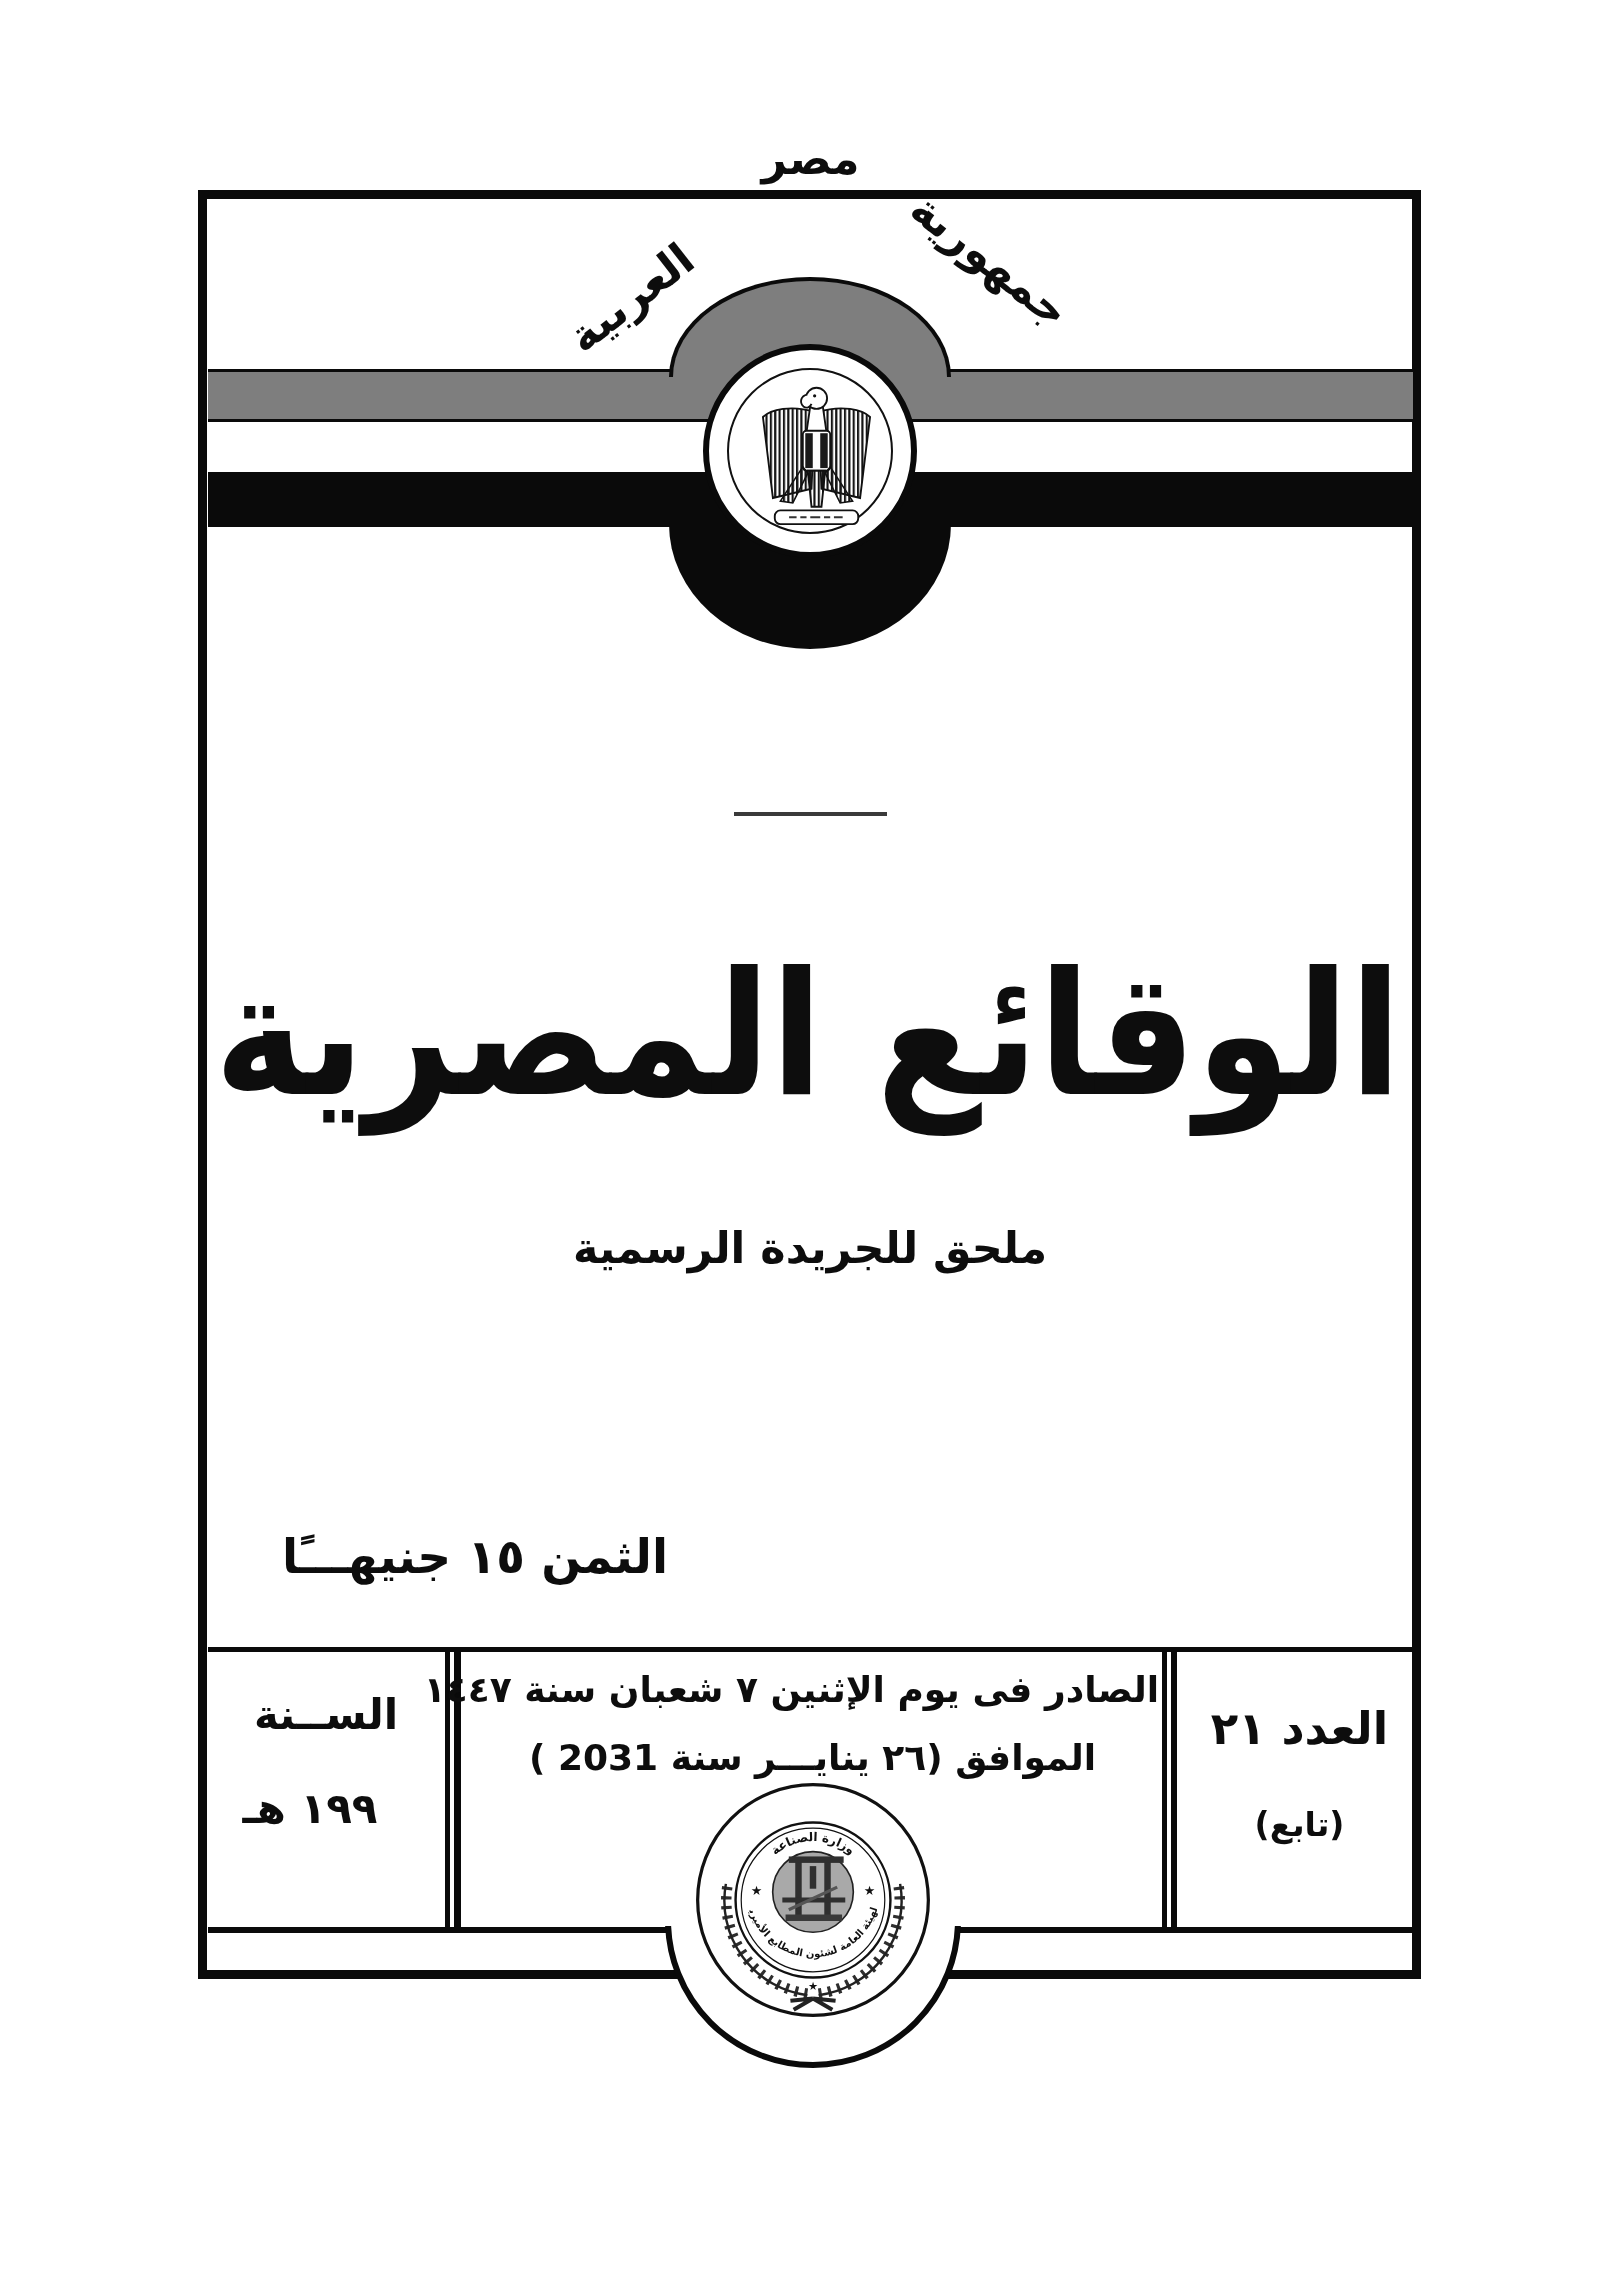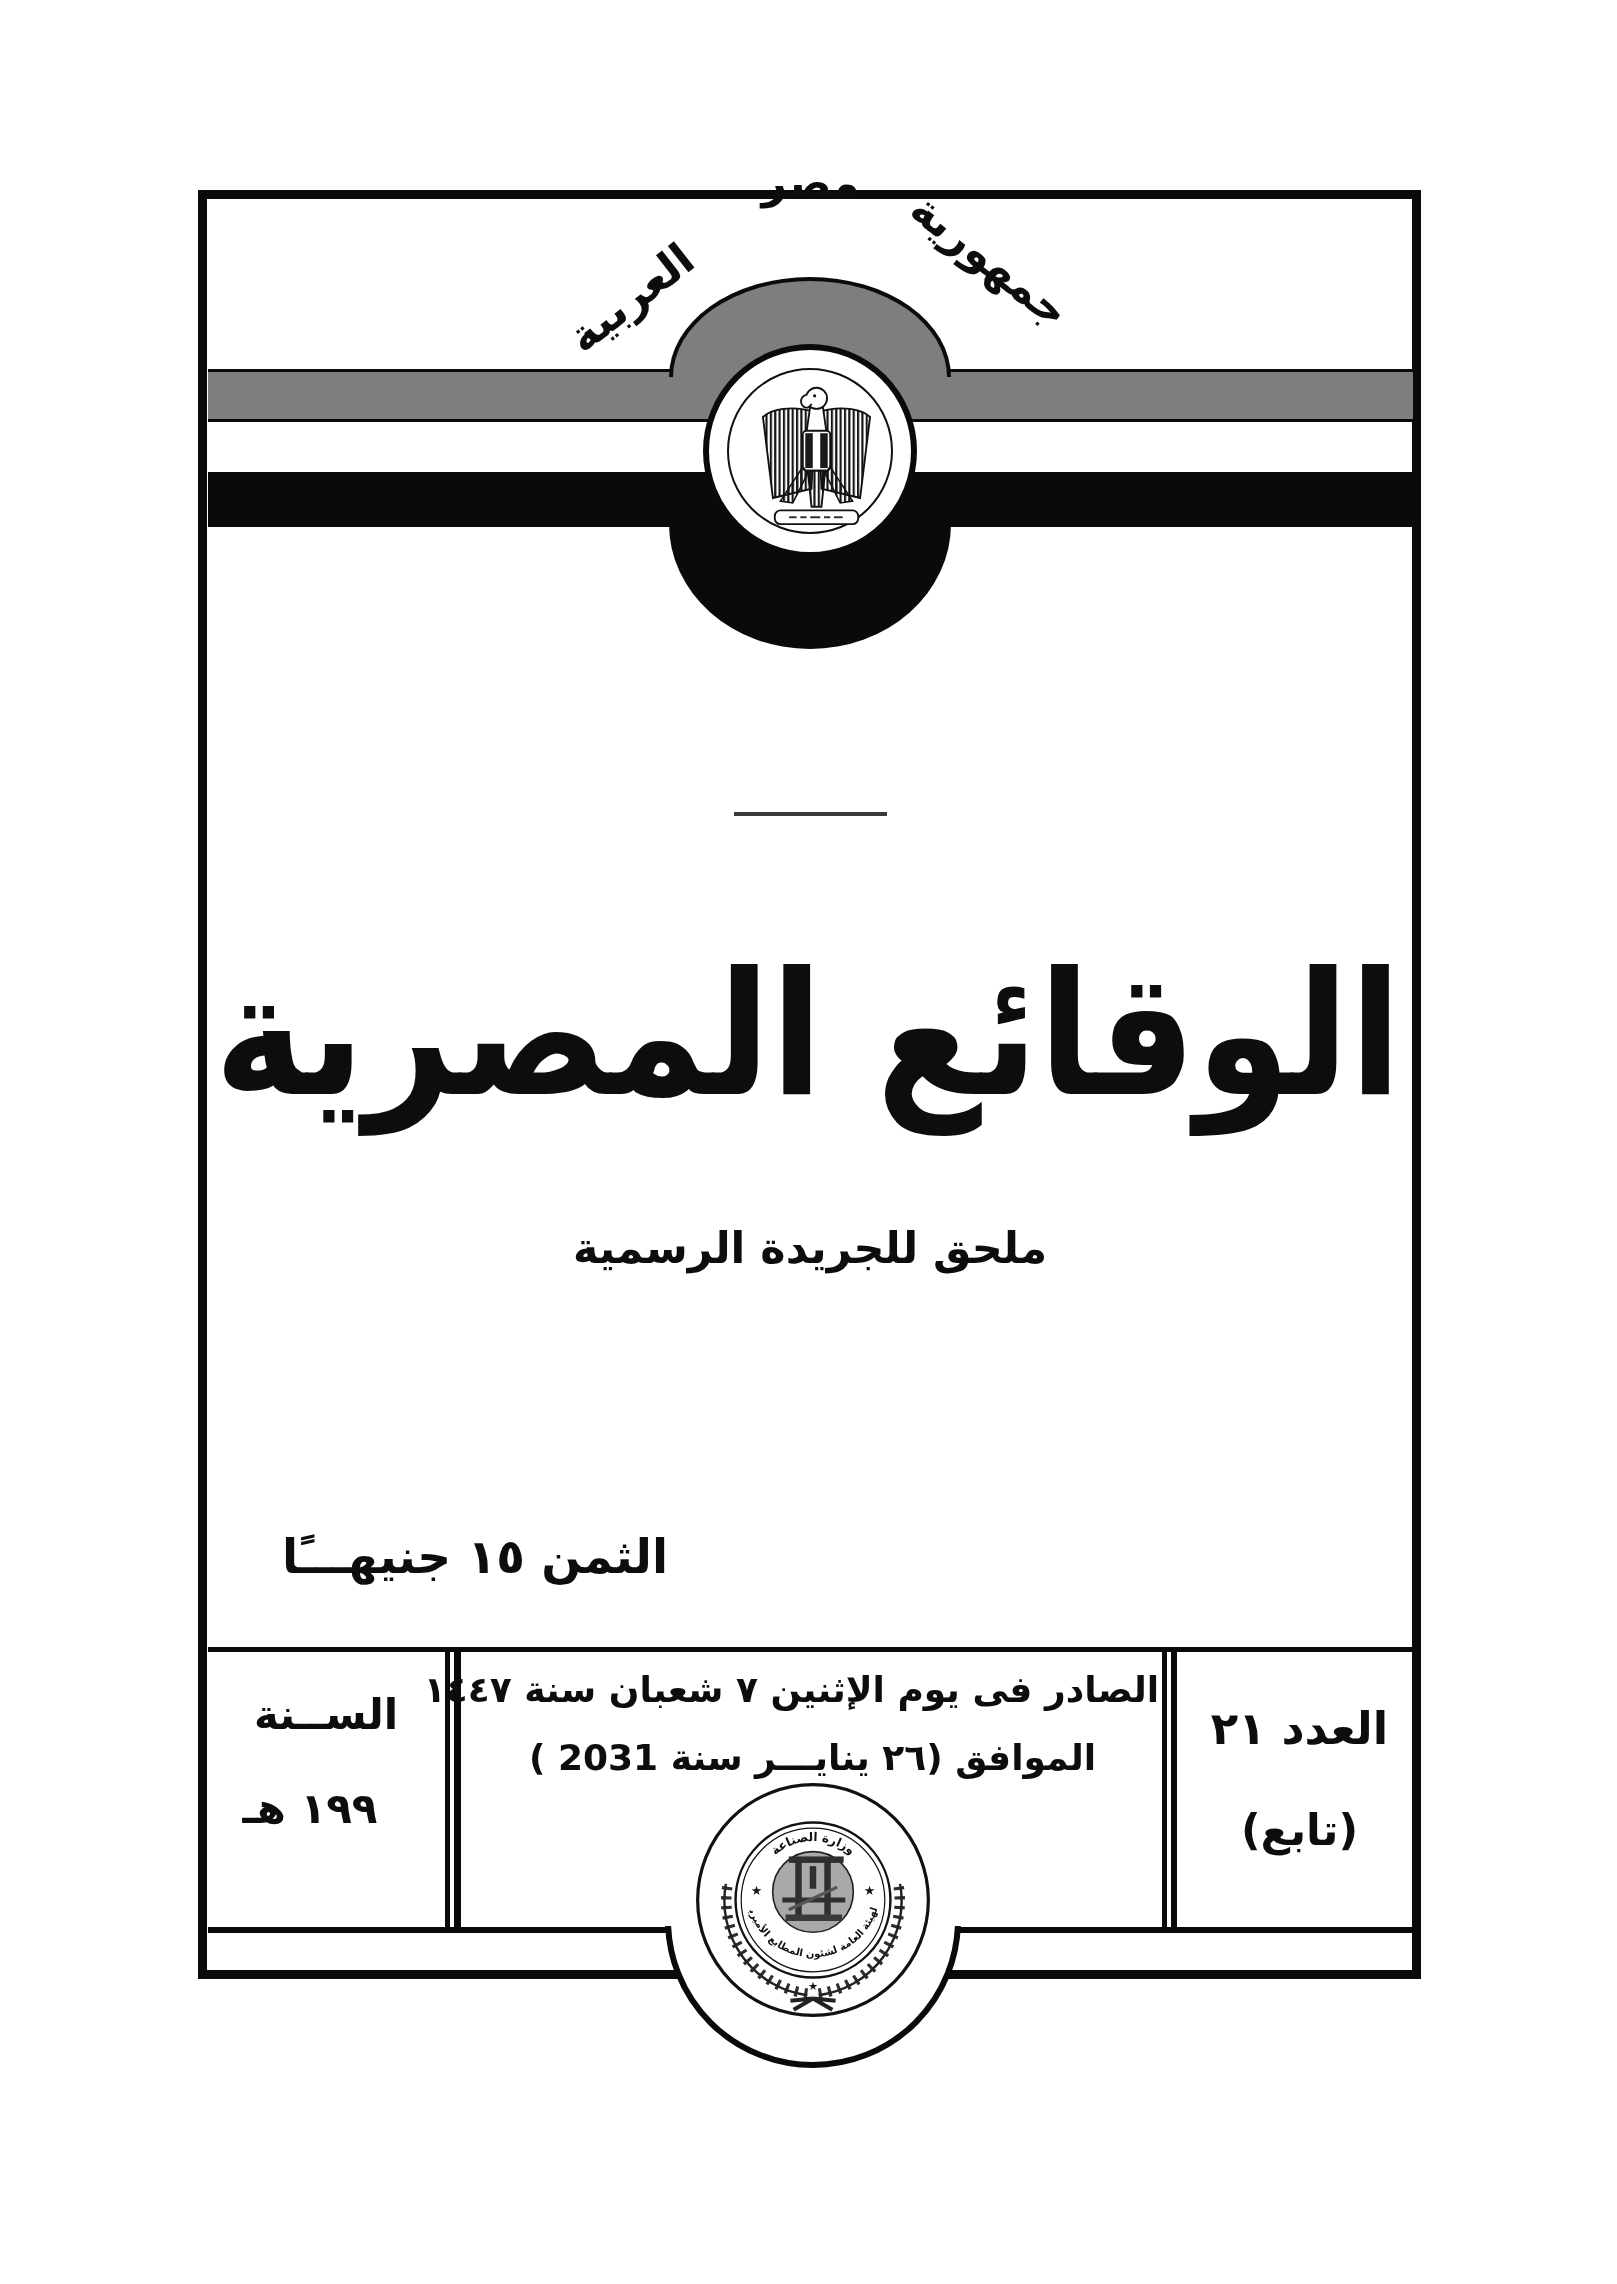--- a/index.html
+++ b/index.html
@@ -21,40 +21,40 @@
               border-radius:0 0 141px 141px / 0 0 125px 125px;z-index:3;}
   
   .emblem{left:704px;top:344px;width:214px;height:214px;box-sizing:border-box;
           border:6.4px solid #0a0a0a;border-radius:50%;background:#fff;z-index:5;}
   .emblem-inner-ring{position:absolute;left:17.7px;top:17.7px;width:166px;height:166px;box-sizing:border-box;
           border:2.4px solid #111;border-radius:50%;}
   .emblem svg{position:absolute;left:39px;top:22.6px;}
   
   .arc-word{z-index:4;font-weight:700;font-size:44px;line-height:1;text-align:center;white-space:nowrap;}
   .arc-word-right{left:870px;top:238px;width:242px;transform:rotate(38deg);}
-  .arc-word-top{left:731px;top:137px;width:161px;margin-top:24px;}
+  .arc-word-top{left:731px;top:137px;width:161px;}
   .arc-word-left{left:511px;top:276px;width:242px;transform:rotate(-38deg);}
   
   .presidency{left:408px;top:703px;width:806px;text-align:center;font-size:58px;font-weight:700;z-index:4;}
   .presidency-rule{left:735px;top:812px;width:153px;height:4px;background:#3a3a3a;z-index:4;}
   
   .gazette-title{left:205px;top:951px;width:1208px;text-align:center;font-size:153px;font-weight:700;
                  line-height:1.1;transform:scaleY(1.12);z-index:4;white-space:nowrap;}
   .gazette-subtitle{left:408px;top:1223px;width:806px;text-align:center;font-size:43px;font-weight:700;z-index:4;}
   
   .price{left:290px;top:1529px;width:379px;text-align:left;font-size:47px;font-weight:700;z-index:4;white-space:nowrap;}
   
   .tbl-top{left:209px;top:1647px;width:1205px;height:4.8px;background:#0a0a0a;z-index:2;}
   .tbl-bottom{left:209px;top:1927px;width:1205px;height:6.4px;background:#0a0a0a;z-index:2;}
   .vline{top:1652px;height:276px;background:#0a0a0a;z-index:2;}
   .vlA1{left:446px;width:4.8px;} .vlA2{left:455px;width:7.3px;}
   .vlB1{left:1163px;width:4.8px;} .vlB2{left:1172px;width:6.4px;}
   .cell-text{text-align:center;font-weight:700;z-index:3;white-space:nowrap;}
   .issue-number{left:1183px;top:1702px;width:235px;font-size:45px;}
-  .issue-cont{left:1183px;top:1805px;width:235px;font-size:43px;}
+  .issue-cont{left:1183px;top:1805px;width:235px;font-size:33px;}
   .date-h{left:467px;top:1669px;width:693px;font-size:36px;}
   .date-g{left:467px;top:1737px;width:693px;font-size:36px;}
   .year-label{left:211px;top:1690px;width:232px;font-size:42px;}
   .year-value{left:195px;top:1784px;width:232px;font-size:42px;}
   
   .bulge-wrap{left:665px;top:1926px;width:298px;height:143px;overflow:hidden;z-index:5;}
   .bulge-circle{position:absolute;left:0.8px;top:-154px;width:296px;height:296px;box-sizing:border-box;
                 border:6.4px solid #0a0a0a;border-radius:50%;background:#fff;}
   .seal{left:693px;top:1779px;width:242px;height:242px;z-index:6;}
 </style>

